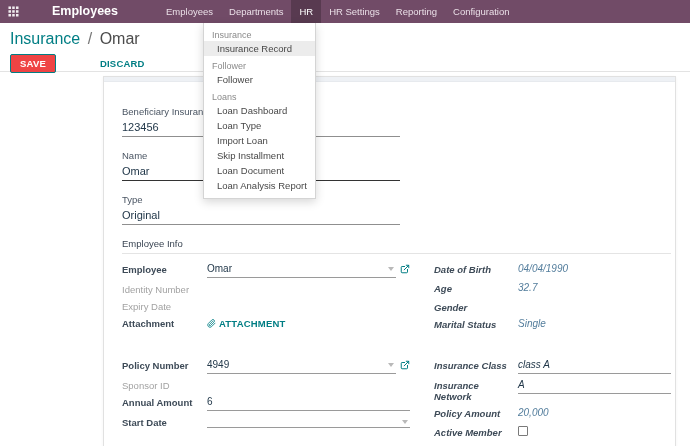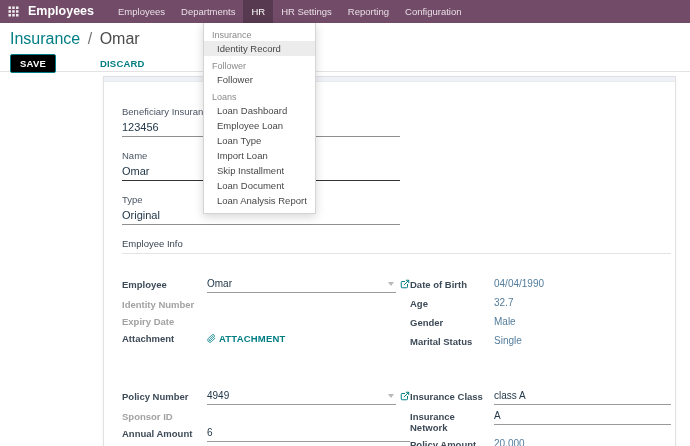--- a/index.html
+++ b/index.html
@@ -13,39 +13,40 @@
   }
 
   
   .topbar {
     height: 23px;
     background: #714B67;
     display: flex;
     align-items: stretch;
     position: relative;
     z-index: 5;
+    gap: 24px;
   }
   .apps-btn { width: 26px; display: flex; align-items: center; justify-content: center; cursor: pointer; }
   .brand { color: #fff; font-weight: bold; font-size: 12.5px; line-height: 23px; padding: 0 16px 0 2px; }
   .nav-items { display: flex; }
   .nav-item {
     color: #eadfe7; font-size: 9.5px; line-height: 23px;
     padding: 0 8px; cursor: pointer; white-space: nowrap;
   }
   .nav-item.active { background: rgba(0,0,0,0.22); color: #fff; }
 
   
   .control-panel { padding: 7px 10px 0 10px; border-bottom: 1px solid #e3e3e3; height: 49px; }
   .breadcrumb { font-size: 16px; }
   .crumb-link { color: #017e84; cursor: pointer; }
   .crumb-sep { color: #777; padding: 0 3px; }
   .crumb-current { color: #4c4c4c; }
   .cp-buttons { margin-top: 6px; display: flex; align-items: center; gap: 6px; }
   .btn-save {
-    background: #000000; border: 1px solid #017e84; color: #fff;
+    background: #ef4444; border: 1px solid #017e84; color: #fff;
     font-size: 9.5px; font-weight: bold; padding: 3px 9px; border-radius: 2px;
     font-family: "Liberation Sans", sans-serif; cursor: pointer; letter-spacing: .2px;
   }
   .btn-discard {
     background: transparent; border: none; color: #017e84;
     font-size: 9.5px; font-weight: bold; padding: 3px 6px;
     font-family: "Liberation Sans", sans-serif; cursor: pointer; letter-spacing: .2px; margin-left: 32px;
   }
 
   
@@ -63,27 +64,27 @@
     display: block; font-size: 11px; color: #22384a;
     border-bottom: 1px solid #8f8f8f; padding: 0 0 3px 0; min-height: 14px;
   }
   .tg-field.focused .tg-value { border-bottom-color: #333; }
 
   .section-title {
     font-size: 9.5px; font-weight: 400; color: #394452;
     margin: 4px 0 0 0; padding-bottom: 4px; border-bottom: 1px solid #e4e4e4;
   }
 
-  .grid2 { display: flex; gap: 0; margin-top: 24px; }
+  .grid2 { display: flex; gap: 24px; margin-top: 9px; }
   .fcol-left { width: 288px; flex: none; }
-  .fcol-right { flex: 1; }
+  .fcol-right { flex: 1; font-style: italic; }
   .frow { display: flex; align-items: flex-start; margin-bottom: 5px; min-height: 12px; position: relative; }
   .flabel { flex: none; width: 85px; font-size: 9.5px; font-weight: bold; color: #3d4a57; padding-top: 1px; }
   .fcol-right .flabel { width: 84px; }
-  .flabel.muted { color: #a2a2a2; font-weight: bold; }
+  .flabel.muted { color: #a2a2a2; font-weight: normal; }
   .fvalue { position: relative; flex: 1; font-size: 10px; color: #22384a; padding: 0 0 3px 0; min-height: 12px; }
   .fvalue.underline { border-bottom: 1px solid #9a9a9a; }
   .fvalue.readonly { color: #537d9c; }
   .caret {
     position: absolute; right: 2px; top: 4px; width: 0; height: 0;
     border-left: 3px solid transparent; border-right: 3px solid transparent;
     border-top: 4px solid #b9b9b9; cursor: pointer;
   }
   .ext-link { flex: none; margin-left: 4px; margin-top: 1px; cursor: pointer; }
   .row-gap { height: 12px; }
@@ -215,21 +216,20 @@
         <div class="frow">
           <span class="flabel">Date of Birth</span>
           <span class="fvalue readonly">04/04/1990</span>
         </div>
         <div class="frow">
           <span class="flabel">Age</span>
           <span class="fvalue readonly">32.7</span>
         </div>
         <div class="frow">
           <span class="flabel">Gender</span>
-          <span class="fvalue readonly">Male</span>
         </div>
         <div class="frow">
           <span class="flabel">Marital Status</span>
           <span class="fvalue readonly">Single</span>
         </div>
       </div>
     </div>
 
     <div class="row-gap"></div>
 
@@ -292,24 +292,23 @@
         </div>
 
       </div>
     </div>
 
   </div>
 </div>
 
 <div class="dropdown">
   <div class="dd-header">Insurance</div>
-  <div class="dd-item highlighted">Identity Record</div>
+  <div class="dd-item highlighted">Insurance Record</div>
   <div class="dd-header">Follower</div>
   <div class="dd-item">Follower</div>
   <div class="dd-header">Loans</div>
   <div class="dd-item">Loan Dashboard</div>
-  <div class="dd-item">Employee Loan</div>
   <div class="dd-item">Loan Type</div>
   <div class="dd-item">Import Loan</div>
   <div class="dd-item">Skip Installment</div>
   <div class="dd-item">Loan Document</div>
   <div class="dd-item">Loan Analysis Report</div>
 </div>
 
 </body></html>

